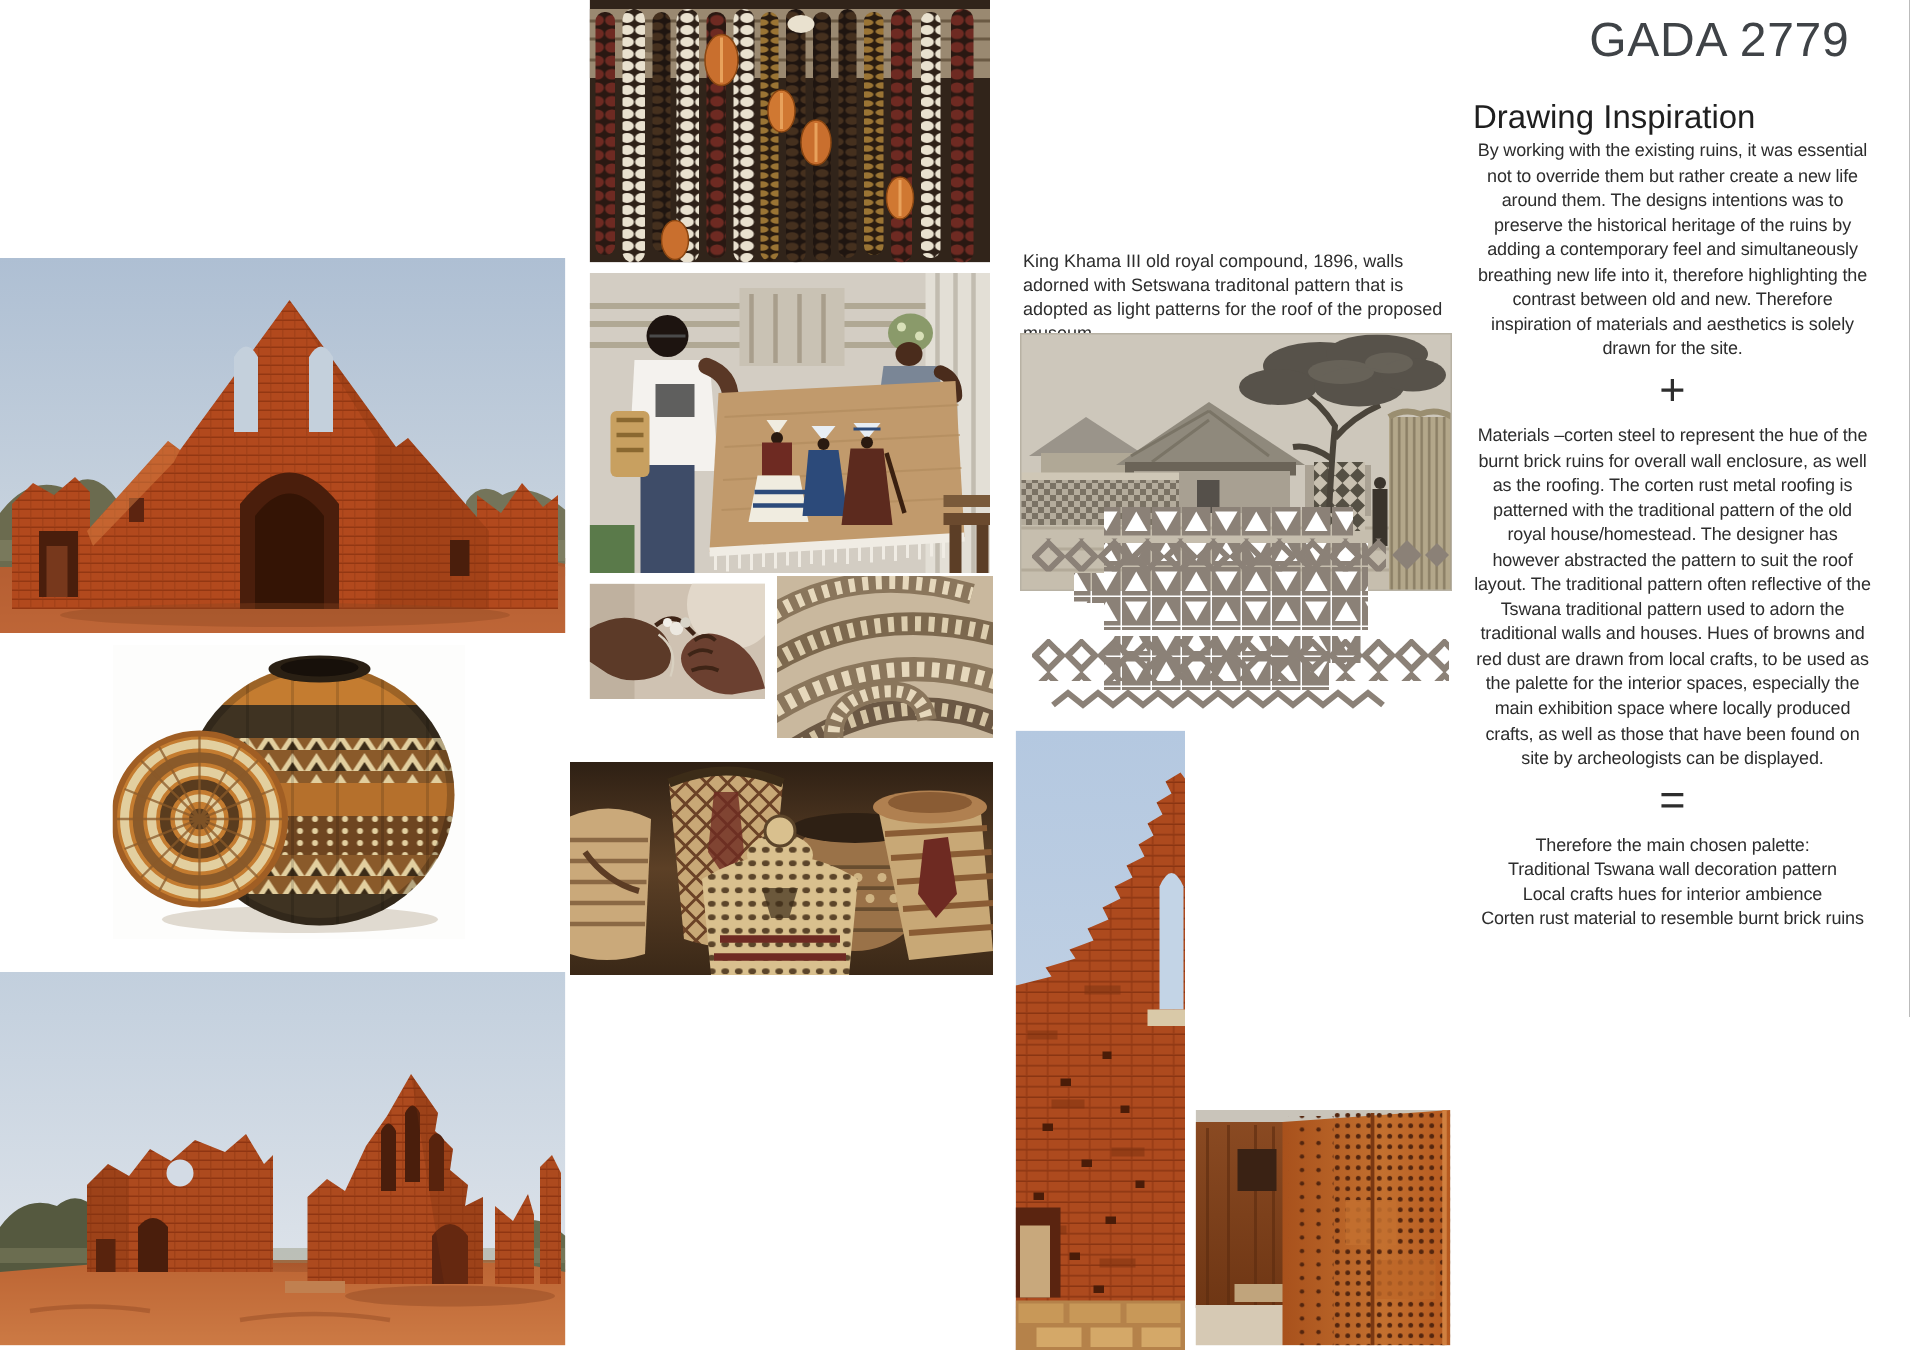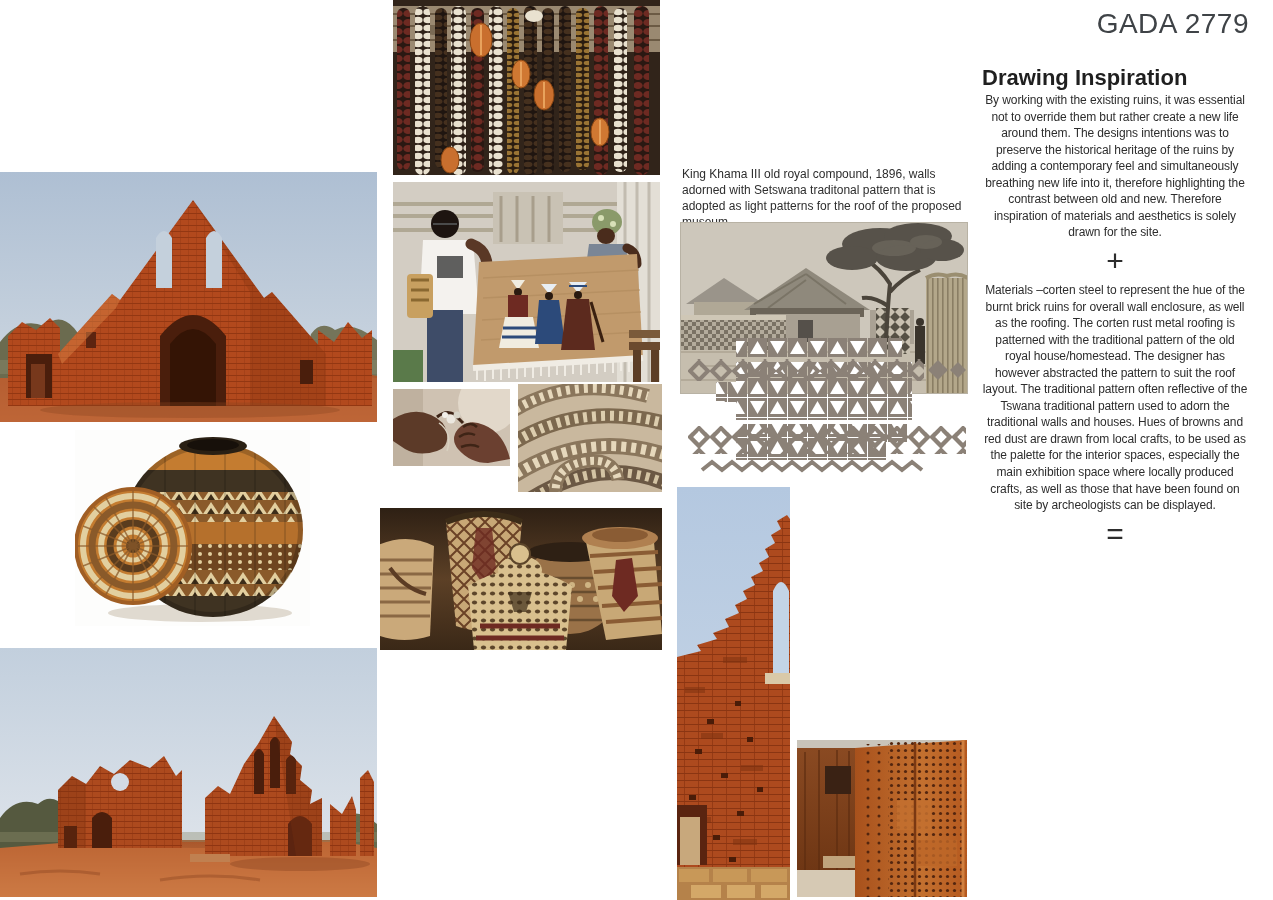--- a/index.html
+++ b/index.html
@@ -4,29 +4,29 @@
 <style>
   html,body{margin:0;padding:0;background:#888;}
   .board{
     position:relative;width:1273px;height:900px;background:#ffffff;
     font-family:"Liberation Sans",sans-serif;color:#2d2d2d;overflow:hidden;
     margin:0 auto;
   }
   .fig{position:absolute;overflow:hidden;}
   .fig svg{display:block;width:100%;height:100%;}
   .competition-id{
-    position:absolute;top:8px;right:24px;font-size:28px;color:#3f4347;
+    position:absolute;top:8px;right:40px;font-size:32px;color:#3f4347;
     letter-spacing:.5px;font-weight:400;
   }
   .caption{
     position:absolute;left:682px;top:167px;width:292px;
     font-size:12px;line-height:1.33;color:#2d2d2d;
   }
   .right-col{position:absolute;left:982px;top:66px;width:266px;}
-  .right-col h1{margin:0 0 3px 0;font-size:22px;line-height:1.05;color:#1f1f1f;font-weight:700;}
+  .right-col h1{margin:0 0 3px 0;font-size:22px;line-height:1.05;color:#1f1f1f;font-weight:400;}
   .right-col p{margin:0;font-size:12px;line-height:1.38;letter-spacing:-0.1px;text-align:center;}
   .math-symbol{text-align:center;font-size:30px;font-weight:400;color:#2d2d2d;line-height:1;margin:5px 0 6px 0;}
   .palette-block{white-space:pre-line;}
 </style>
 </head>
 <body>
 
 <div class="board">
 
   <div class="competition-id">GADA 2779</div>
@@ -556,15 +556,19 @@
       <path d="M166,0 V157" stroke="#d08040" stroke-width="3"></path>
     </svg>
   </div>
 
   <div class="right-col">
     <h1>Drawing Inspiration</h1>
     <p>By working with the existing ruins, it was essential not to override them but rather create a new life around them. The designs intentions was to preserve the historical heritage of the ruins by adding a contemporary feel and simultaneously breathing new life into it, therefore highlighting the contrast between old and new. Therefore inspiration of materials and aesthetics is solely drawn for the site.</p>
     <div class="math-symbol">+</div>
     <p>Materials –corten steel to represent the hue of the burnt brick ruins for overall  wall enclosure, as well as the roofing. The corten rust metal roofing is patterned with the traditional pattern of the old royal house/homestead. The designer has however abstracted the pattern to suit the roof layout. The traditional pattern often reflective of the Tswana traditional pattern used to adorn the traditional walls and houses. Hues of browns and red dust are drawn from local crafts, to be used as the palette for the interior spaces, especially the main exhibition space where locally produced crafts, as well as those that have been found on site by archeologists can be displayed.</p>
     <div class="math-symbol">=</div>
+    <p class="palette-block">Therefore the main chosen palette:
+Traditional Tswana wall decoration pattern
+Local crafts hues for interior ambience
+Corten rust material to resemble burnt brick ruins</p>
   </div>
 
 </div>
 
 </body></html>

